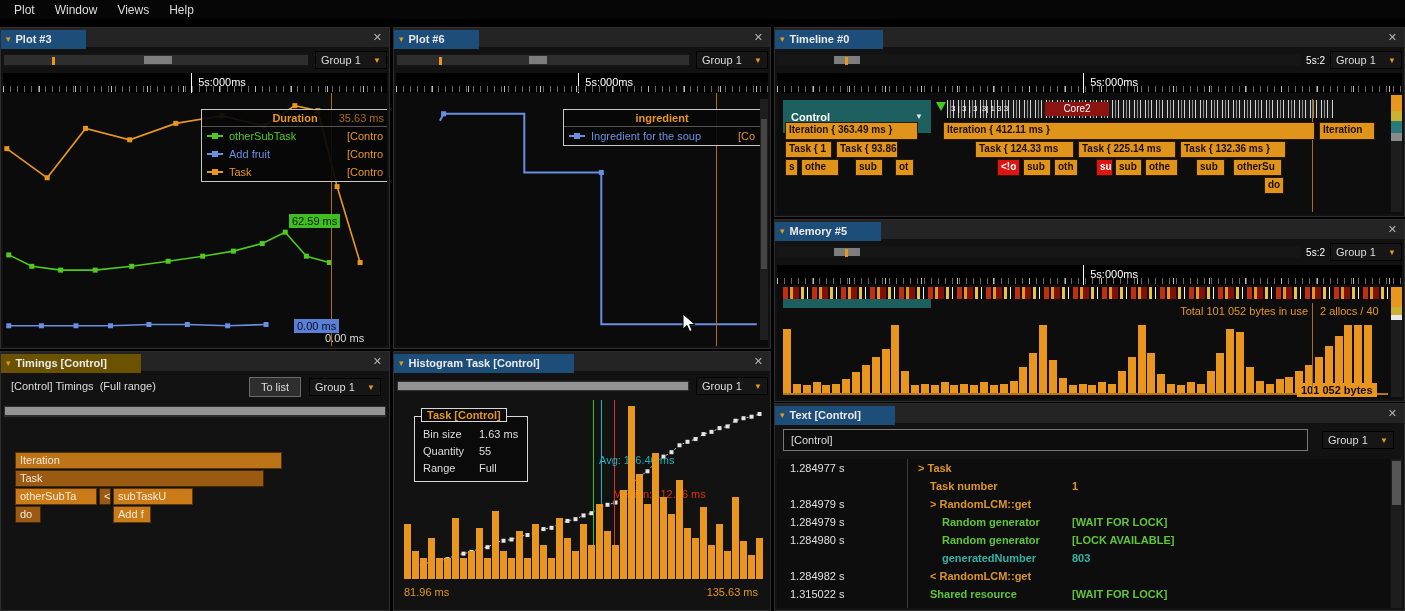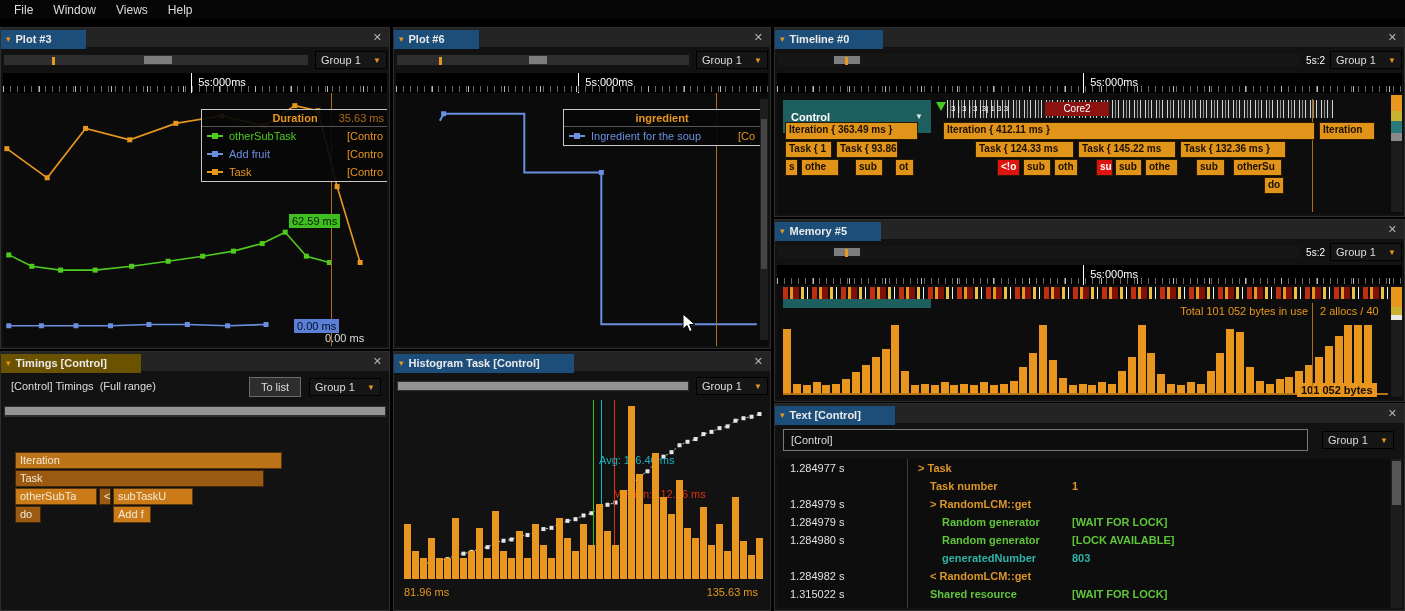--- a/index.html
+++ b/index.html
@@ -102,21 +102,21 @@
   .lval{position:absolute;left:295px;font-size:11px;font-weight:bold;line-height:18px;white-space:nowrap;}
   .c-orange{color:#dc9627;}
   .c-green{color:#5fc53a;}
   .c-cyan{color:#2fb3a8;}
   .mousecursor{position:absolute;pointer-events:none;}
 </style>
 </head>
 <body>
 
 <div id="menubar">
-  <span class="menu-item">File</span>
+  <span class="menu-item">Plot</span>
   <span class="menu-item">Window</span>
   <span class="menu-item">Views</span>
   <span class="menu-item">Help</span>
 </div>
 
 <div class="panel" style="left:0;top:27px;width:390px;height:322px">
   <div class="titlebar">
     <div class="chip blue">
       <span class="tbicon">▾</span>
       <span class="ttl">Plot #3</span>
@@ -288,21 +288,21 @@
       <div class="vseg" style="height:10px;background:#c9b232"></div>
       <div class="vseg" style="height:12px;background:#2a7a7a"></div>
       <div class="vseg" style="height:8px;background:#8a8a8a"></div>
     </div>
   <div class="tlbar" style="left:8px;top:29px;width:133px;height:18px">Iteration { 363.49 ms }</div>
       <div class="tlbar" style="left:166px;top:29px;width:372px;height:18px">Iteration { 412.11 ms }</div>
       <div class="tlbar" style="left:542px;top:29px;width:56px;height:18px">Iteration</div>
       <div class="tlbar" style="left:8px;top:48px;width:47px;height:17px">Task { 1</div>
       <div class="tlbar" style="left:59px;top:48px;width:62px;height:17px">Task { 93.86</div>
       <div class="tlbar" style="left:198px;top:48px;width:99px;height:17px">Task { 124.33 ms</div>
-      <div class="tlbar" style="left:301px;top:48px;width:98px;height:17px">Task { 145.22 ms</div>
+      <div class="tlbar" style="left:301px;top:48px;width:98px;height:17px">Task { 225.14 ms</div>
       <div class="tlbar" style="left:403px;top:48px;width:106px;height:17px">Task { 132.36 ms }</div>
       <div class="tlbar" style="left:8px;top:66px;width:13px;height:17px">s</div>
       <div class="tlbar" style="left:24px;top:66px;width:38px;height:17px">othe</div>
       <div class="tlbar" style="left:78px;top:66px;width:28px;height:17px">sub</div>
       <div class="tlbar" style="left:118px;top:66px;width:19px;height:17px">ot</div>
       <div class="tlbar red" style="left:220px;top:66px;width:23px;height:17px">&lt;!o</div>
       <div class="tlbar" style="left:246px;top:66px;width:28px;height:17px">sub</div>
       <div class="tlbar" style="left:277px;top:66px;width:24px;height:17px">oth</div>
       <div class="tlbar red" style="left:319px;top:66px;width:17px;height:17px">su</div>
       <div class="tlbar" style="left:338px;top:66px;width:27px;height:17px">sub</div>
@@ -551,20 +551,35 @@
       <div class="hbar" style="left:296px;width:7px;height:41px;background:#e8961d"></div>
       <div class="hbar" style="left:304px;width:7px;height:72px;background:#e8961d"></div>
       <div class="hbar" style="left:312px;width:7px;height:34px;background:#e8961d"></div>
       <div class="hbar" style="left:320px;width:7px;height:55px;background:#e8961d"></div>
       <div class="hbar" style="left:328px;width:7px;height:28px;background:#e8961d"></div>
       <div class="hbar" style="left:336px;width:7px;height:82px;background:#e8961d"></div>
       <div class="hbar" style="left:344px;width:7px;height:38px;background:#e8961d"></div>
       <div class="hbar" style="left:352px;width:7px;height:24px;background:#e8961d"></div>
       <div class="hbar" style="left:360px;width:7px;height:41px;background:#e8961d"></div>
     </div>
+  <div class="tooltip" style="left:20px;top:64px">
+    <span class="ttl2">Task [Control]</span>
+    <div class="ttrow">
+      <span class="ttk">Bin size</span>
+      <span>1.63 ms</span>
+    </div>
+    <div class="ttrow">
+      <span class="ttk">Quantity</span>
+      <span>55</span>
+    </div>
+    <div class="ttrow">
+      <span class="ttk">Range</span>
+      <span>Full</span>
+    </div>
+  </div>
   <div class="axislabel" style="left:10px">81.96 ms</div>
   <div class="axislabel" style="right:12px">135.63 ms</div>
 </div>
 
 <div class="panel" style="left:774px;top:403px;width:631px;height:208px">
   <div class="titlebar">
     <div class="chip blue">
       <span class="tbicon">▾</span>
       <span class="ttl">Text [Control]</span>
     </div>

